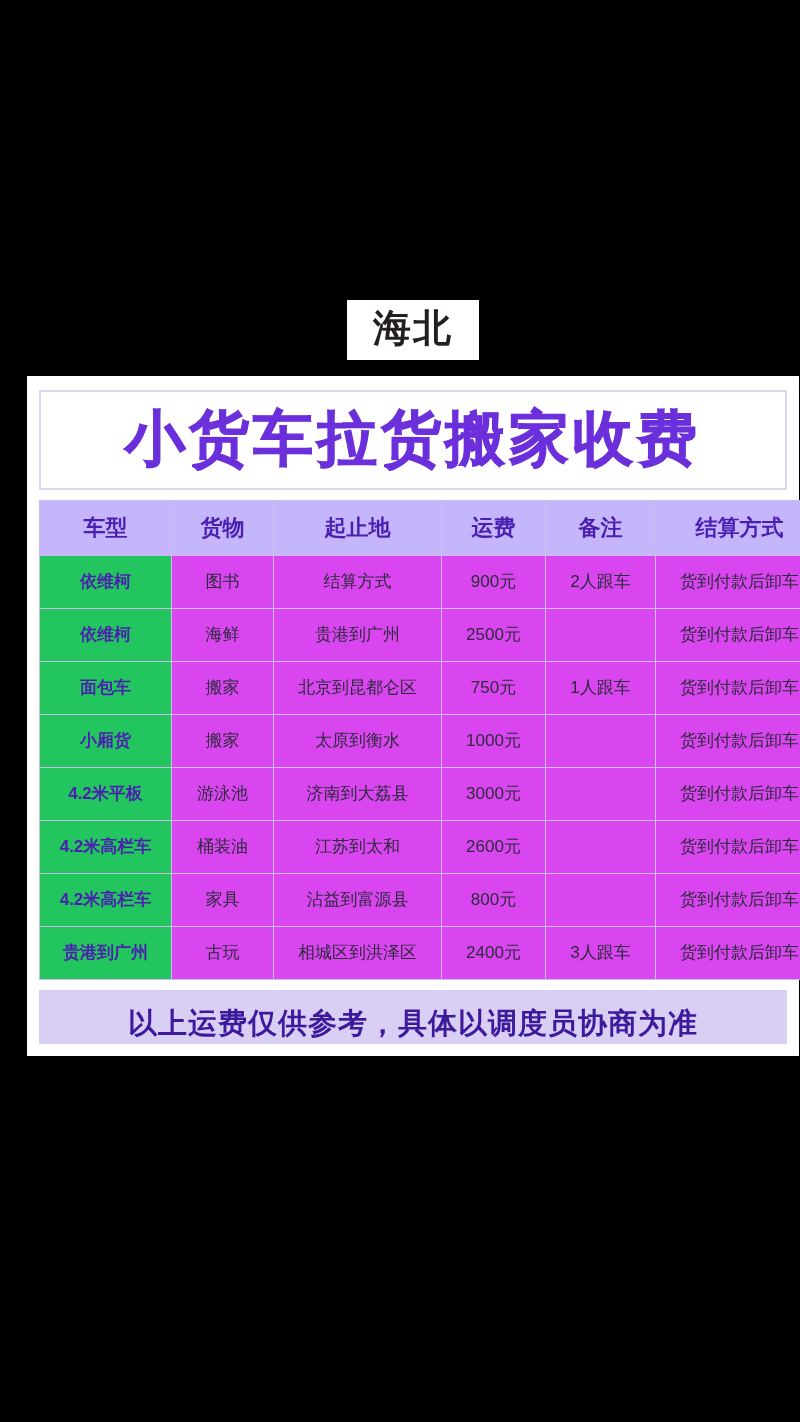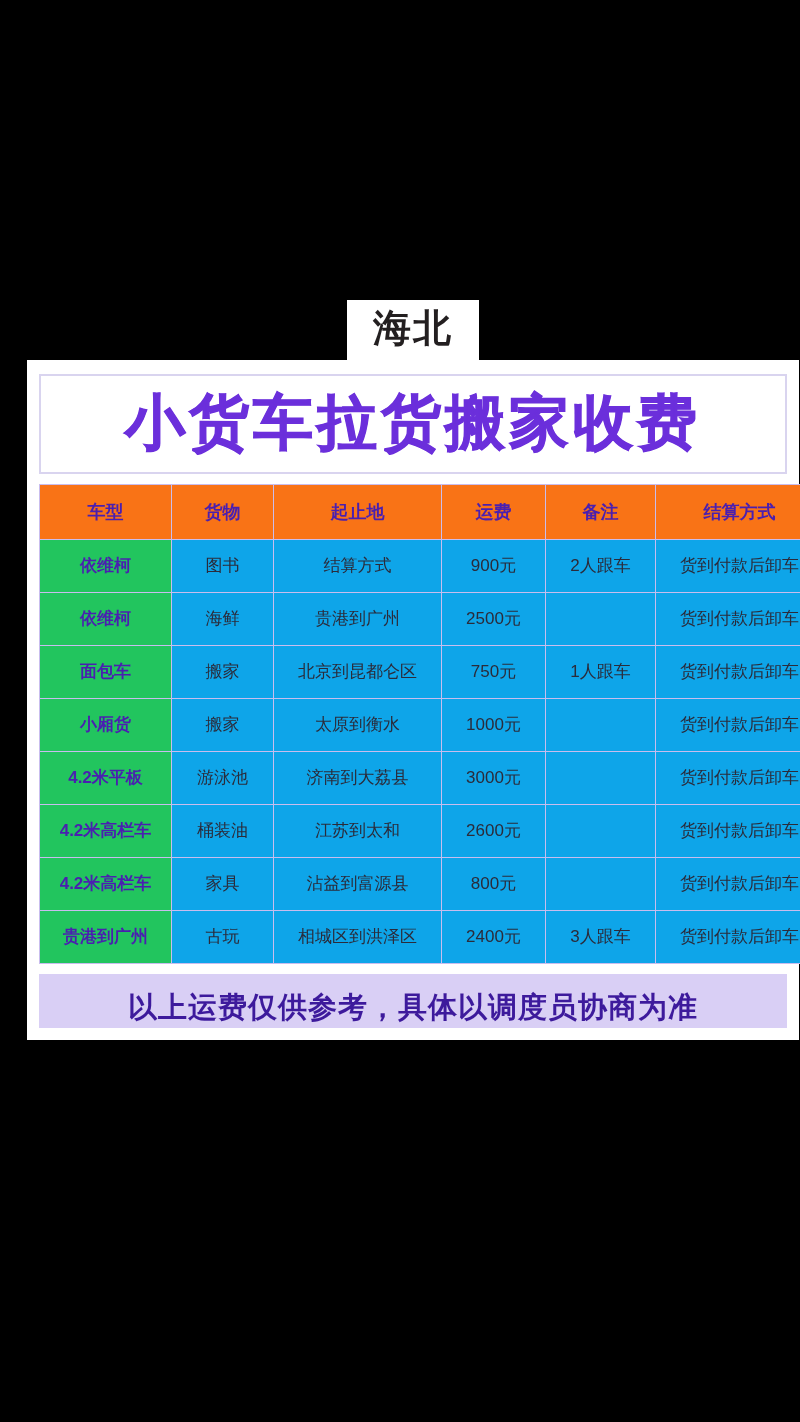--- a/index.html
+++ b/index.html
@@ -31,21 +31,21 @@
     font-size: 38px;
     font-weight: bold;
     letter-spacing: 2px;
     padding: 9px 26px 11px 26px;
     line-height: 1.05;
     position: relative;
     z-index: 3;
   }
   .card {
     background: #ffffff;
-    margin: 0 14px;
+    margin: 16px 14px;
     padding: 14px 12px 12px 12px;
     box-sizing: border-box;
     width: 772px;
   }
   .title-box {
     border: 2px solid #d9d4ef;
     background: #ffffff;
     padding: 14px 8px 16px 8px;
     text-align: center;
   }
@@ -66,28 +66,28 @@
   }
   table.fee-table th,
   table.fee-table td {
     border: 1px solid #c9bdee;
     text-align: center;
     vertical-align: middle;
     font-size: 17px;
     color: #2b2b3a;
     height: 48px;
     padding: 2px 2px;
-    background: #0ea5e9;
+    background: #d946ef;
     word-break: keep-all;
   }
   table.fee-table thead th {
-    background: #f97316;
+    background: #c4b5fd;
     color: #4a1fb0;
     font-weight: bold;
-    font-size: 18px;
+    font-size: 22px;
     height: 50px;
   }
   table.fee-table td.col-type {
     background: #22c55e;
     color: #4a1fb0;
     font-weight: bold;
   }
   
   col.c0 { width: 132px; }
   col.c1 { width: 102px; }

